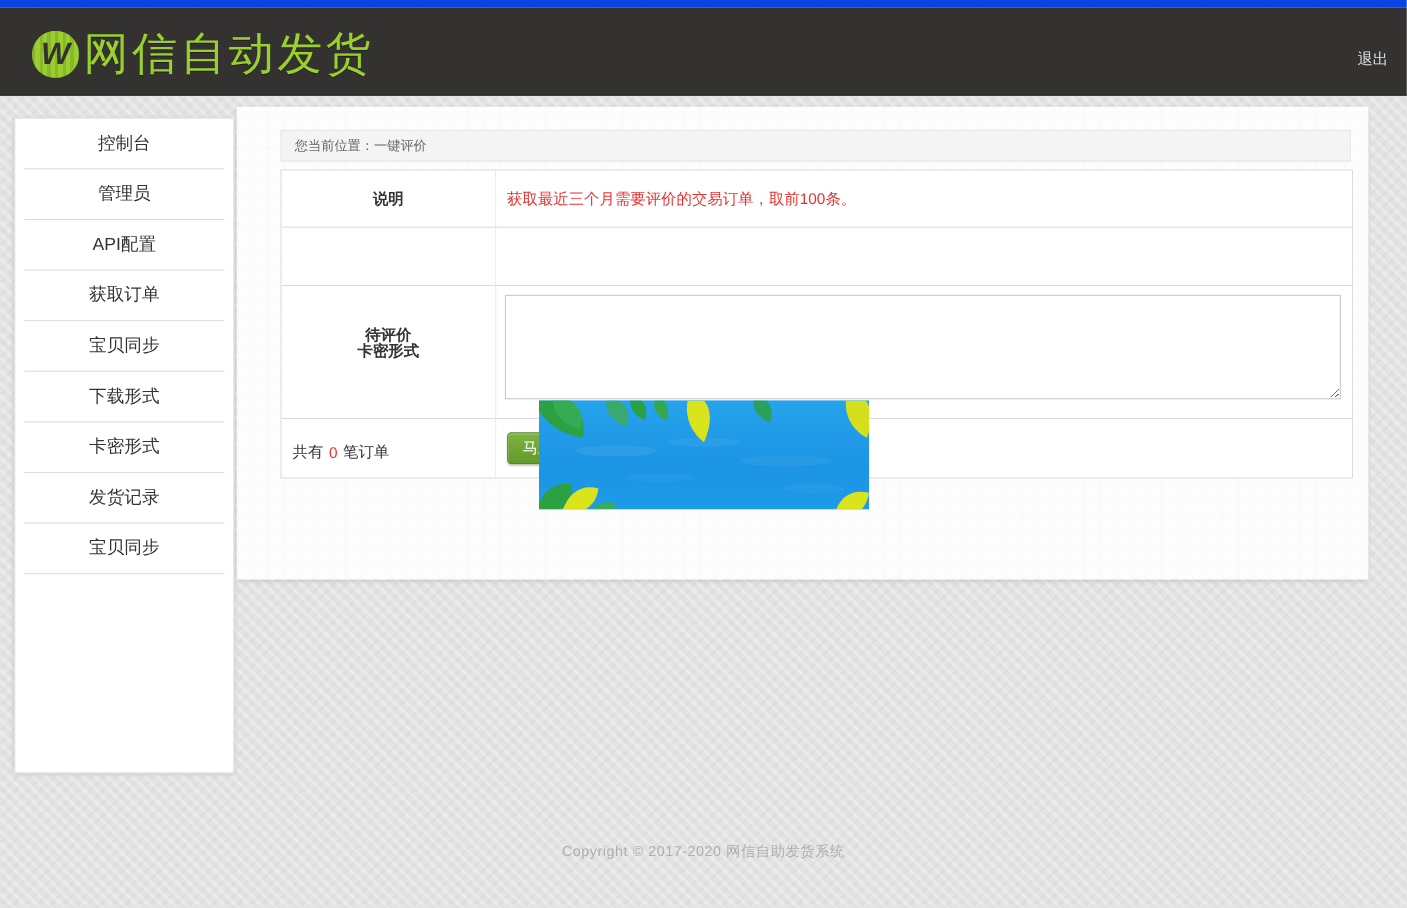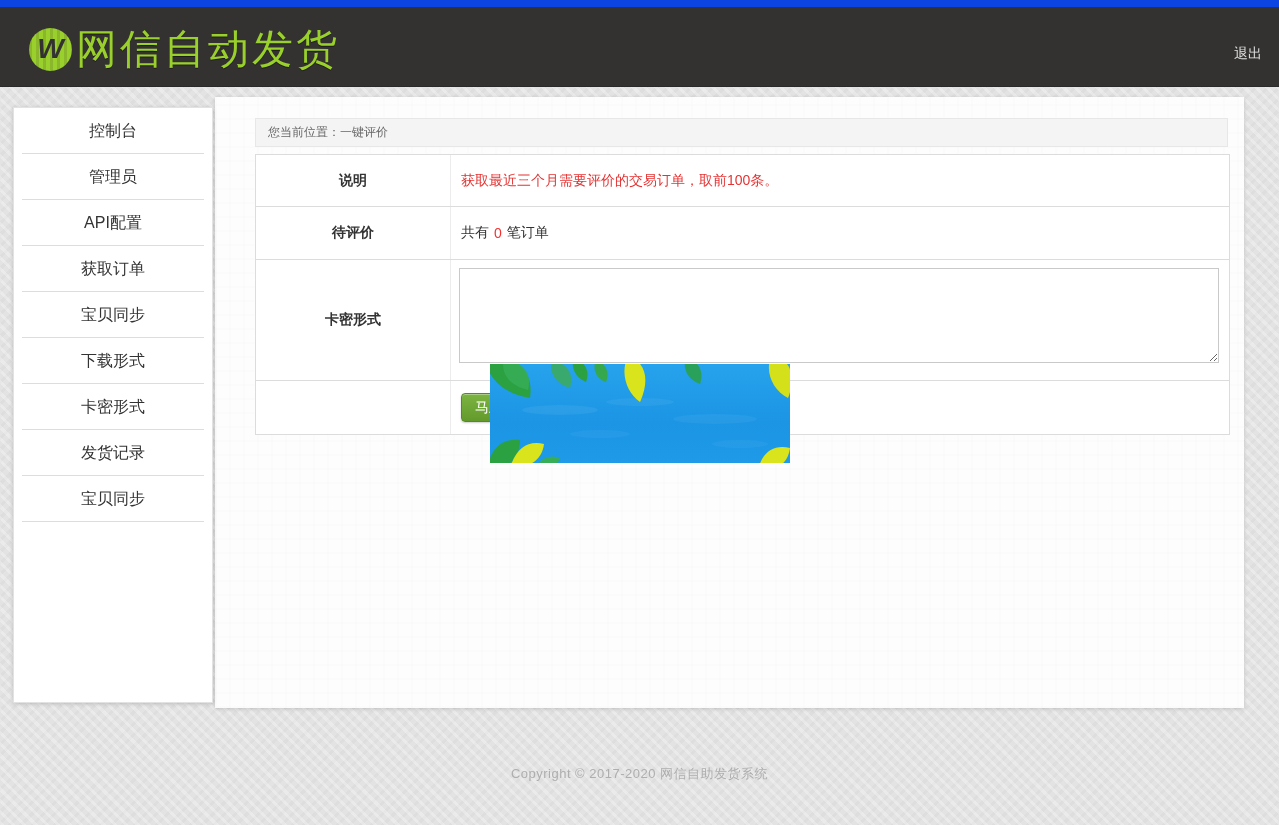--- a/index.html
+++ b/index.html
@@ -31,21 +31,21 @@
   }
   .logo-circle span { font-size:28px; font-weight:900; color:#333231; line-height:1; font-style:italic; }
   .brand-title {
     margin-left:4px; font-size:41px; font-weight:normal; color:#9ad02b;
     letter-spacing:3px; text-shadow:0 1px 0 rgba(0,0,0,.4);
   }
   .logout { position:absolute; right:17px; top:38px; font-size:14px; color:#e0e0e0; cursor:pointer; }
 
   
   .main-panel {
-    position:absolute; left:215px; top:97px; width:1029px; height:611px;
+    position:absolute; left:215px; top:97px; width:1029px; height:430px;
     background-color:#fdfdfd;
     background-image:
       repeating-linear-gradient(0deg, rgba(0,0,0,.009) 0 2px, transparent 2px 14px),
       repeating-linear-gradient(90deg, rgba(0,0,0,.009) 0 2px, transparent 2px 14px);
     box-shadow:0 1px 4px rgba(0,0,0,.15);
   }
   .sidebar {
     position:absolute; left:13px; top:107px; width:200px; height:596px;
     background:#fff; border:1px solid #e2e2e2;
     box-shadow:0 1px 4px rgba(0,0,0,.18);
@@ -72,21 +72,21 @@
   }
   .f-row { display:flex; border-bottom:1px solid #dcdcdc; }
   .f-row:last-child { border-bottom:none; }
   .f-label {
     width:195px; flex:0 0 195px; display:flex; align-items:center; justify-content:center;
     font-size:14px; font-weight:bold; color:#333;
     border-right:1px solid #ececec;
   }
   .f-value { flex:1; display:flex; align-items:center; font-size:14px; color:#333; padding-left:10px; position:relative; }
   .row-desc  { height:52px; }
-  .row-count { height:53px; }
+  .row-count { height:53px;flex-direction:column; }
   .row-content { height:121px; }
   .row-submit  { height:53px; }
   .red-text { color:#e53333; }
   .count-num { color:#f53030; margin:0 5px; }
   .comment-box {
     position:absolute; left:8px; top:8px;
     width:760px; height:95px;
     border:1px solid #c9c9c9; background:#fff;
     resize:both; font-family:"Liberation Sans","DejaVu Sans",sans-serif;
     font-size:14px; padding:4px; outline:none;

